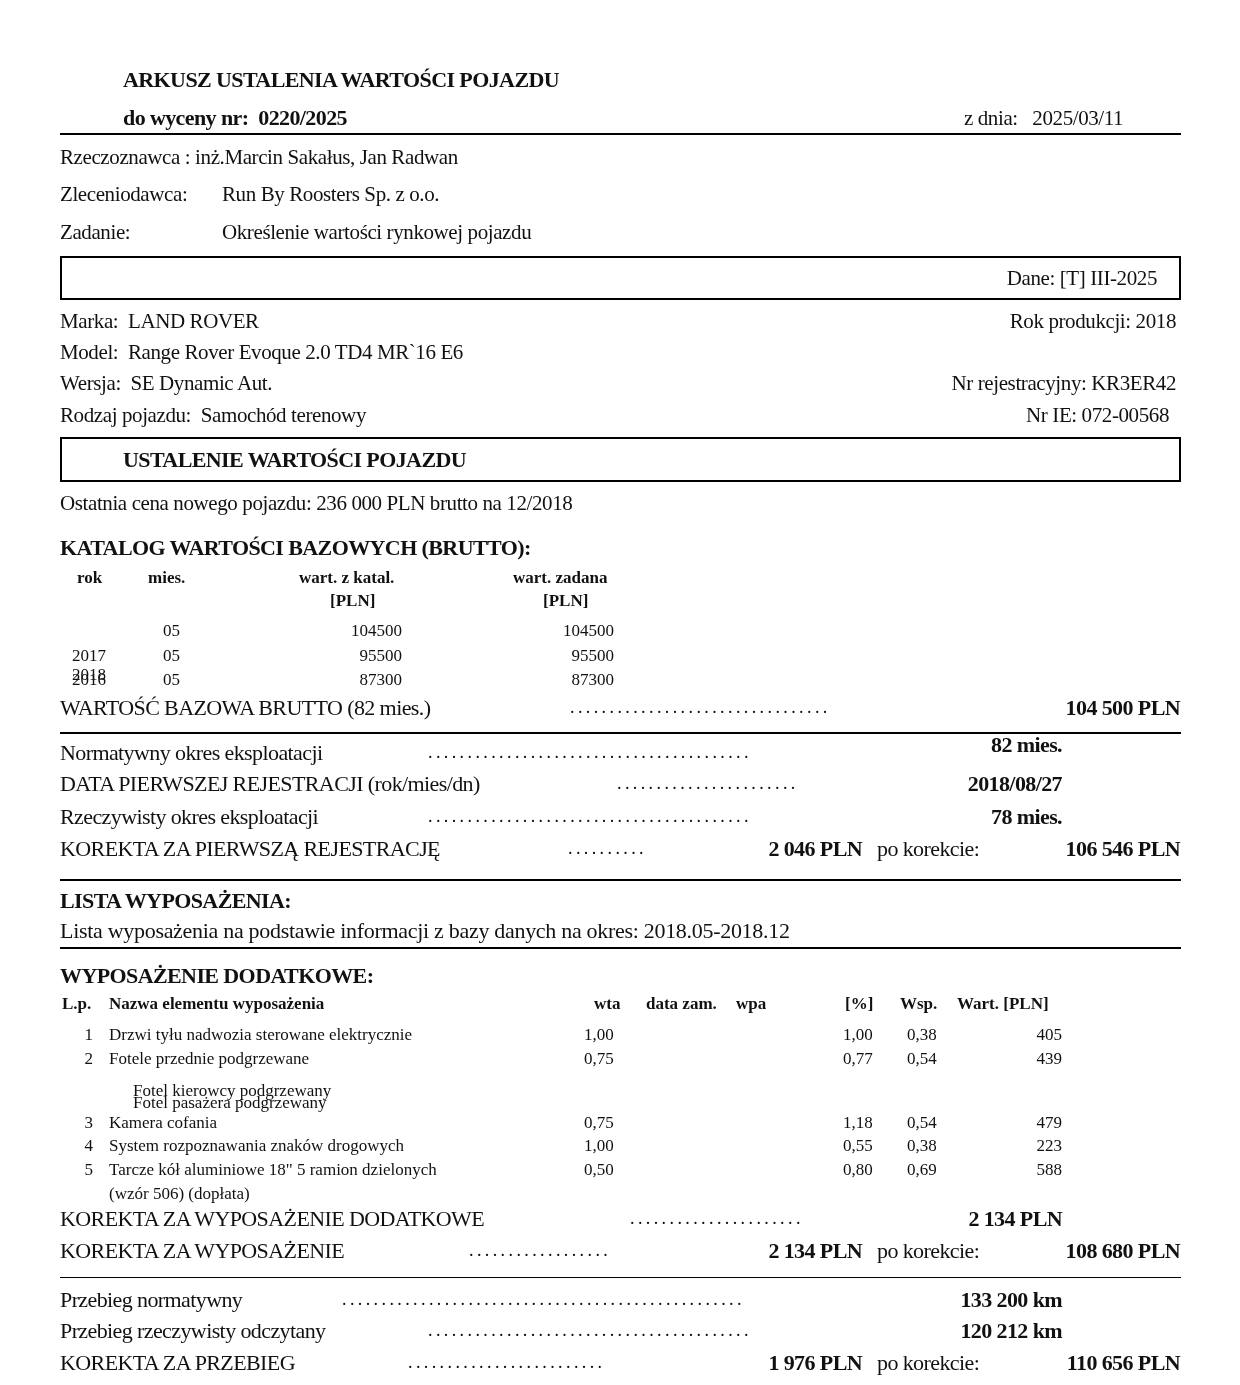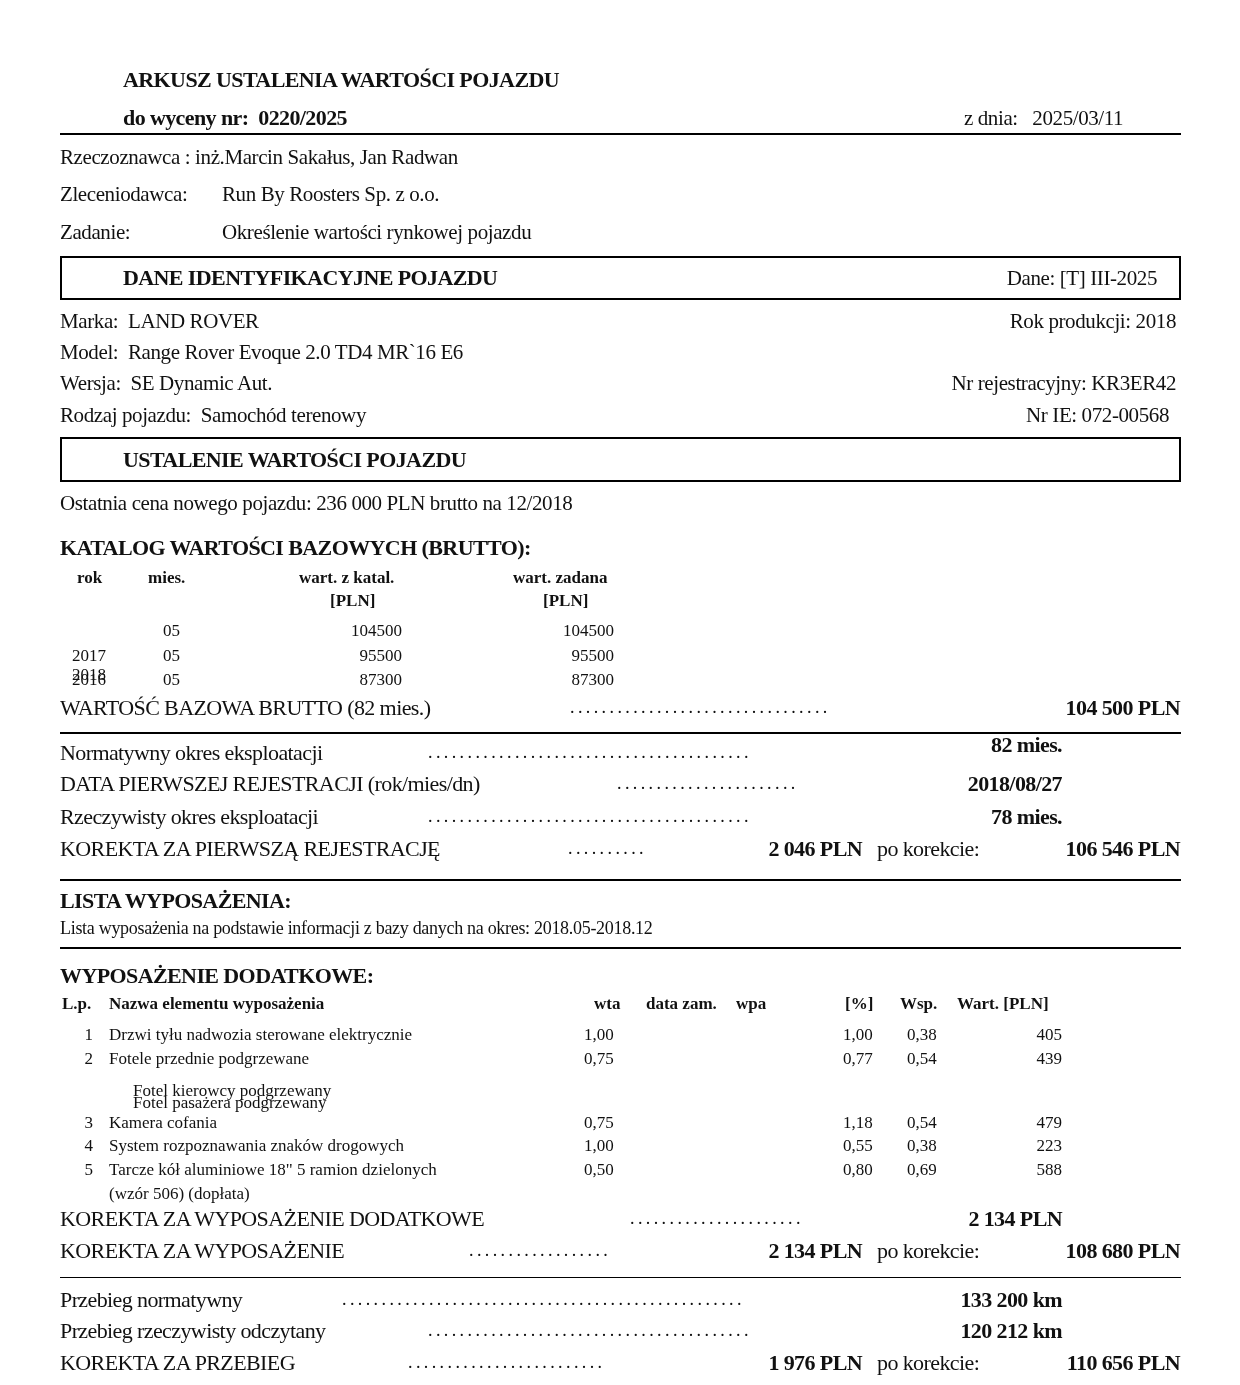--- a/index.html
+++ b/index.html
@@ -4,21 +4,21 @@
 <style>
   html, body { margin: 0; padding: 0; background: #ffffff; }
   body { width: 1240px; height: 1385px; position: relative; overflow: hidden;
          font-family: "Liberation Serif", serif; color: #111; }
   .abs { position: absolute; white-space: nowrap; }
   .b { font-weight: bold; }
   .i { }
   .f21 { font-size: 21px; letter-spacing: -0.4px; }
   .f22 { font-size: 22px; letter-spacing: -0.6px; }
   .f17 { font-size: 17px; }
-  .f18 { font-size: 18px; }
+  .f18 { font-size: 22px; }
   .hline { position: absolute; left: 60px; width: 1121px; background: #000; }
   .box { position: absolute; left: 60px; width: 1117px; border: 2px solid #000; }
   .r { text-align: right; }
   .dots { letter-spacing: 3.4px; font-size: 18px; }
 </style>
 </head>
 <body>
 
 <div class="abs b f22" style="left:123px;top:67px;">ARKUSZ USTALENIA WARTOŚCI POJAZDU</div>
 <div class="abs b f22" style="left:123px;top:105px;">
@@ -34,21 +34,20 @@
 <div class="abs f21" style="left:60px;top:145px;">
   <span>Rzeczoznawca :</span>
   <span>inż.Marcin Sakałus, Jan Radwan</span>
 </div>
 <div class="abs f21" style="left:60px;top:182px;">Zleceniodawca:</div>
 <div class="abs f21" style="left:222px;top:182px;">Run By Roosters Sp. z o.o.</div>
 <div class="abs f21" style="left:60px;top:220px;">Zadanie:</div>
 <div class="abs f21" style="left:222px;top:220px;">Określenie wartości rynkowej pojazdu</div>
 
 <div class="box" style="top:256px;height:40px;">
-  <div class="abs b f22" style="left:61px;top:7px;">DANE IDENTYFIKACYJNE POJAZDU</div>
   <div class="abs f21" style="right:22px;top:8px;">Dane: [T] III-2025</div>
 </div>
 
 <div class="abs f21" style="left:60px;top:309px;">
   <span>Marka:</span>&nbsp;
   <span>LAND ROVER</span>
 </div>
 <div class="abs f21 r" style="right:64px;top:309px;">Rok produkcji: 2018</div>
 <div class="abs f21" style="left:60px;top:340px;">
   <span>Model:</span>&nbsp;

